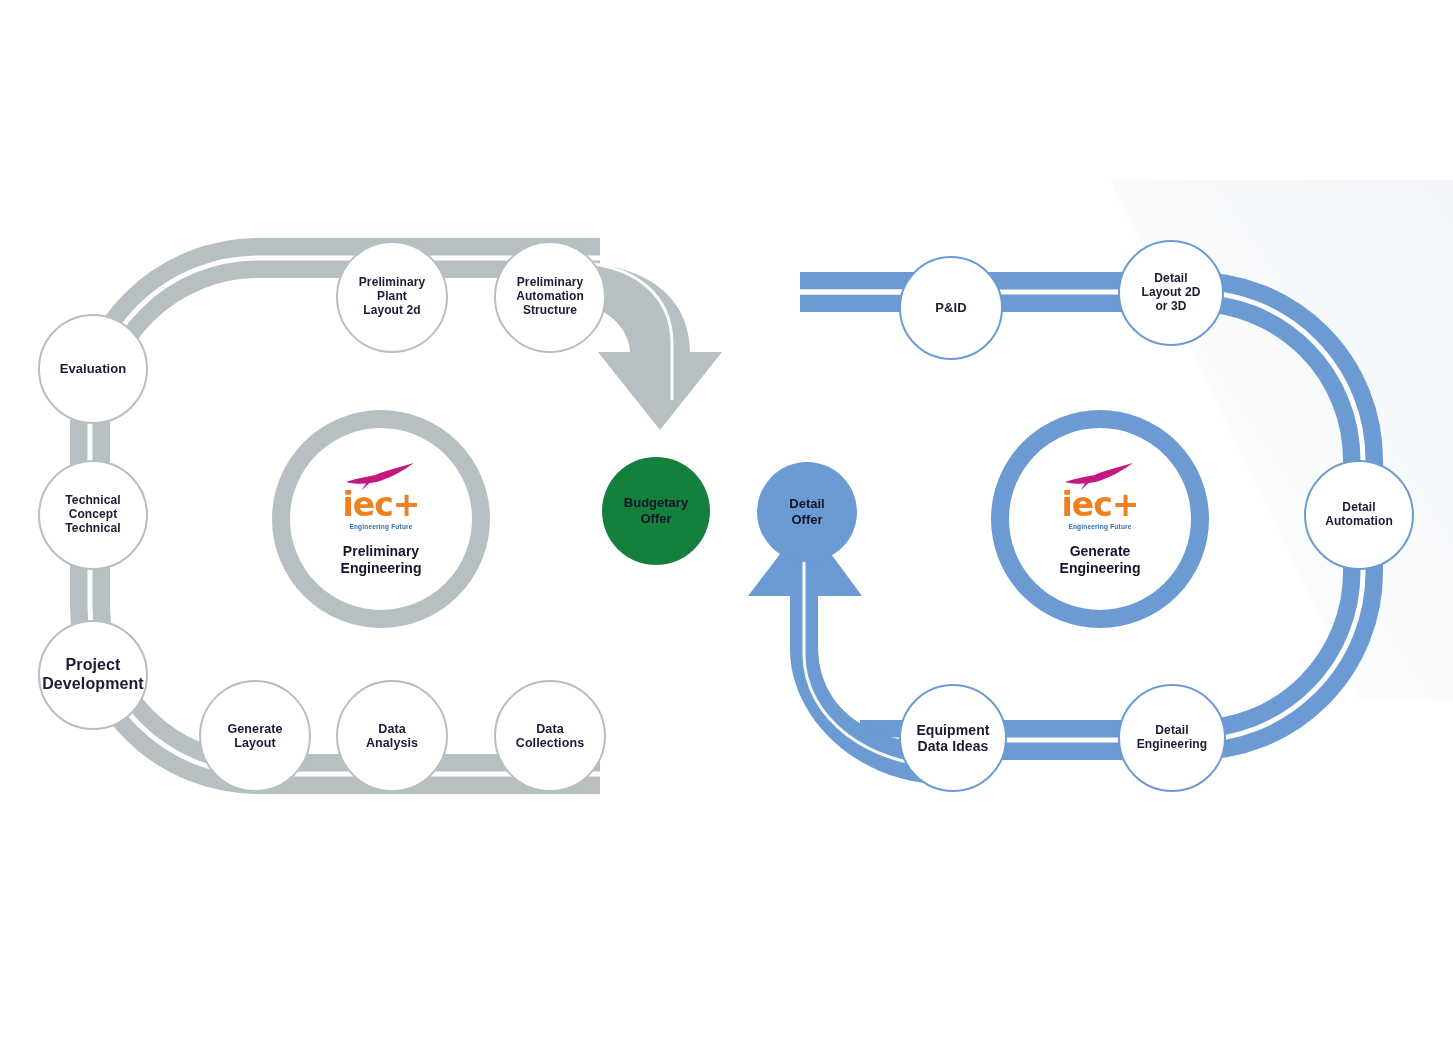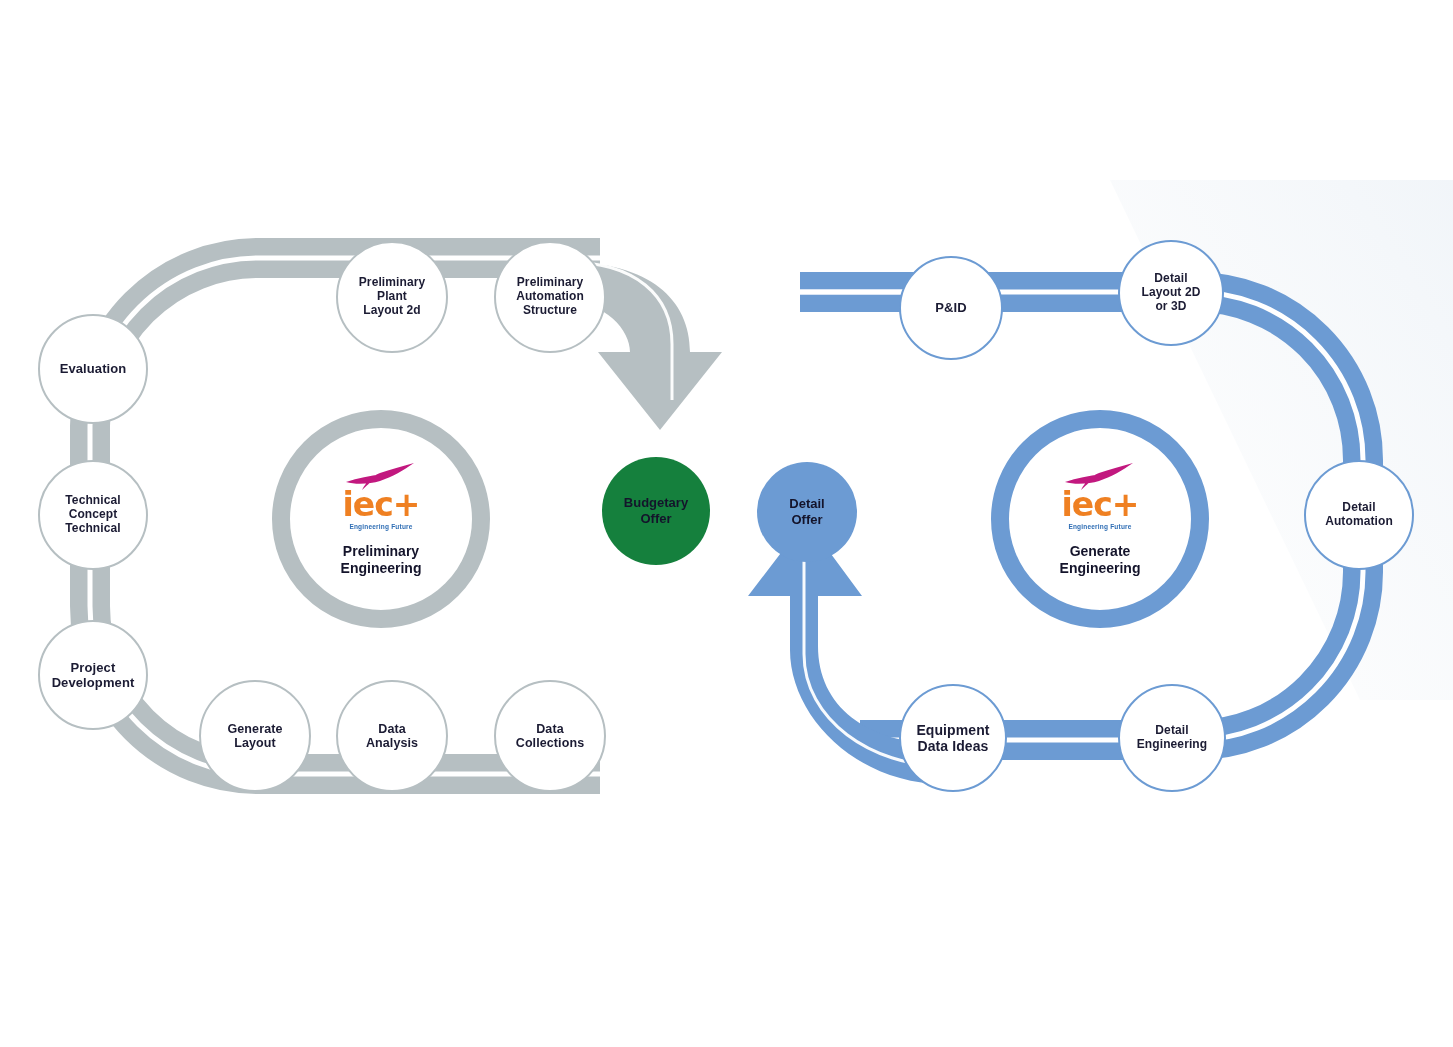--- a/index.html
+++ b/index.html
@@ -187,21 +187,21 @@
 
   <div class="node grey" style="left:38px;top:460px;width:110px;height:110px;">
     <div class="lbl" style="font-size:12px;">
       <div>Technical</div>
       <div>Concept</div>
       <div>Technical</div>
     </div>
   </div>
 
   <div class="node grey" style="left:38px;top:620px;width:110px;height:110px;">
-    <div class="lbl" style="font-size:13px;text-align:center;">
+    <div class="lbl" style="font-size:16px;text-align:center;">
       <div>Project</div>
       <div>Development</div>
     </div>
   </div>
 
   <div class="node grey" style="left:199px;top:680px;width:112px;height:112px;">
     <div class="lbl" style="font-size:12.5px;">
       <div>Generate</div>
       <div>Layout</div>
     </div>

